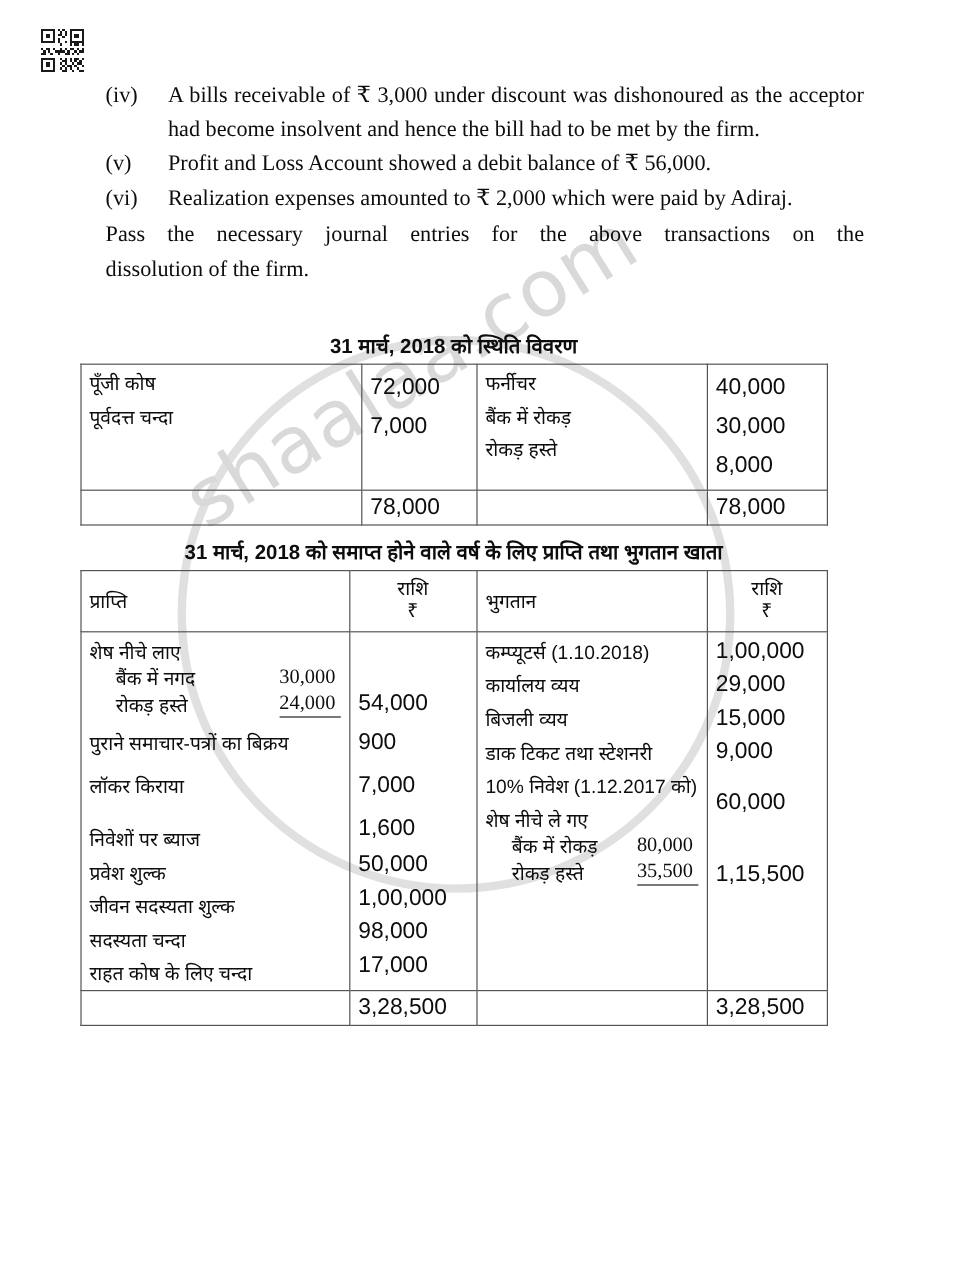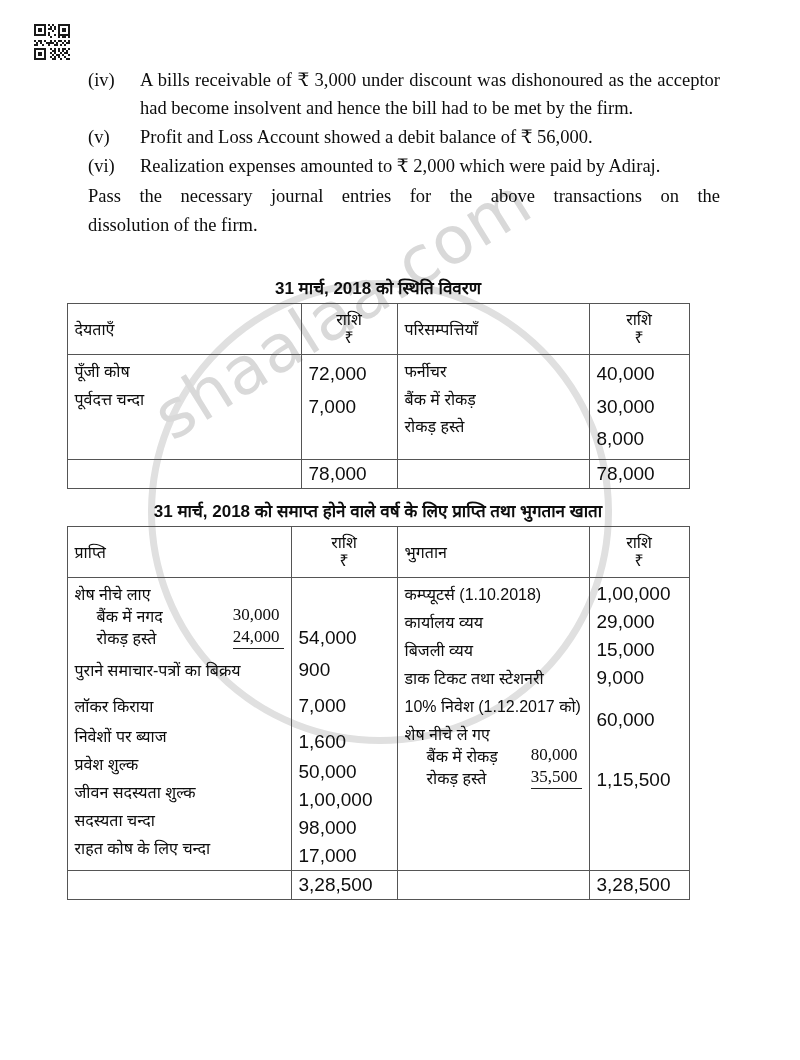--- a/index.html
+++ b/index.html
@@ -281,32 +281,20 @@
 
       <table class="acct">
         <colgroup>
           <col style="width:234px">
             <col style="width:96px">
             <col style="width:192px">
             <col style="width:100px">
         </colgroup>
         <tbody>
           <tr>
-            <td class="hdr">देयताएँ</td>
-            <td class="hdr rs-hdr">
-              <div>राशि</div>
-              <div>₹</div>
-            </td>
-            <td class="hdr">परिसम्पत्तियाँ</td>
-            <td class="hdr rs-hdr">
-              <div>राशि</div>
-              <div>₹</div>
-            </td>
-          </tr>
-          <tr>
             <td class="line-sp">
               <div>पूँजी कोष</div>
               <div>पूर्वदत्त चन्दा</div>
               <div>&nbsp;</div>
             </td>
             <td class="num line-sp">
               <div>72,000</div>
               <div>7,000</div>
               <div>&nbsp;</div>
             </td>
@@ -360,21 +348,21 @@
               <div class="sub-line">
                 <span>बैंक में नगद</span>
                 <span class="amt">30,000</span>
               </div>
               <div class="sub-line">
                 <span>रोकड़ हस्ते</span>
                 <span class="amt ul">24,000</span>
               </div>
               <div style="margin-top:10px">पुराने समाचार-पत्रों का बिक्रय</div>
               <div style="margin-top:14px">लॉकर किराया</div>
-              <div style="margin-top:8px">निवेशों पर ब्याज</div>
+              <div style="margin-top:22px">निवेशों पर ब्याज</div>
               <div style="margin-top:6px">प्रवेश शुल्क</div>
               <div style="margin-top:6px">जीवन सदस्यता शुल्क</div>
               <div style="margin-top:6px">सदस्यता चन्दा</div>
               <div style="margin-top:6px">राहत कोष के लिए चन्दा</div>
             </td>
 
             <td class="num">
               <div class="cell-pad">&nbsp;</div>
               <div>&nbsp;</div>
               <div>54,000</div>

